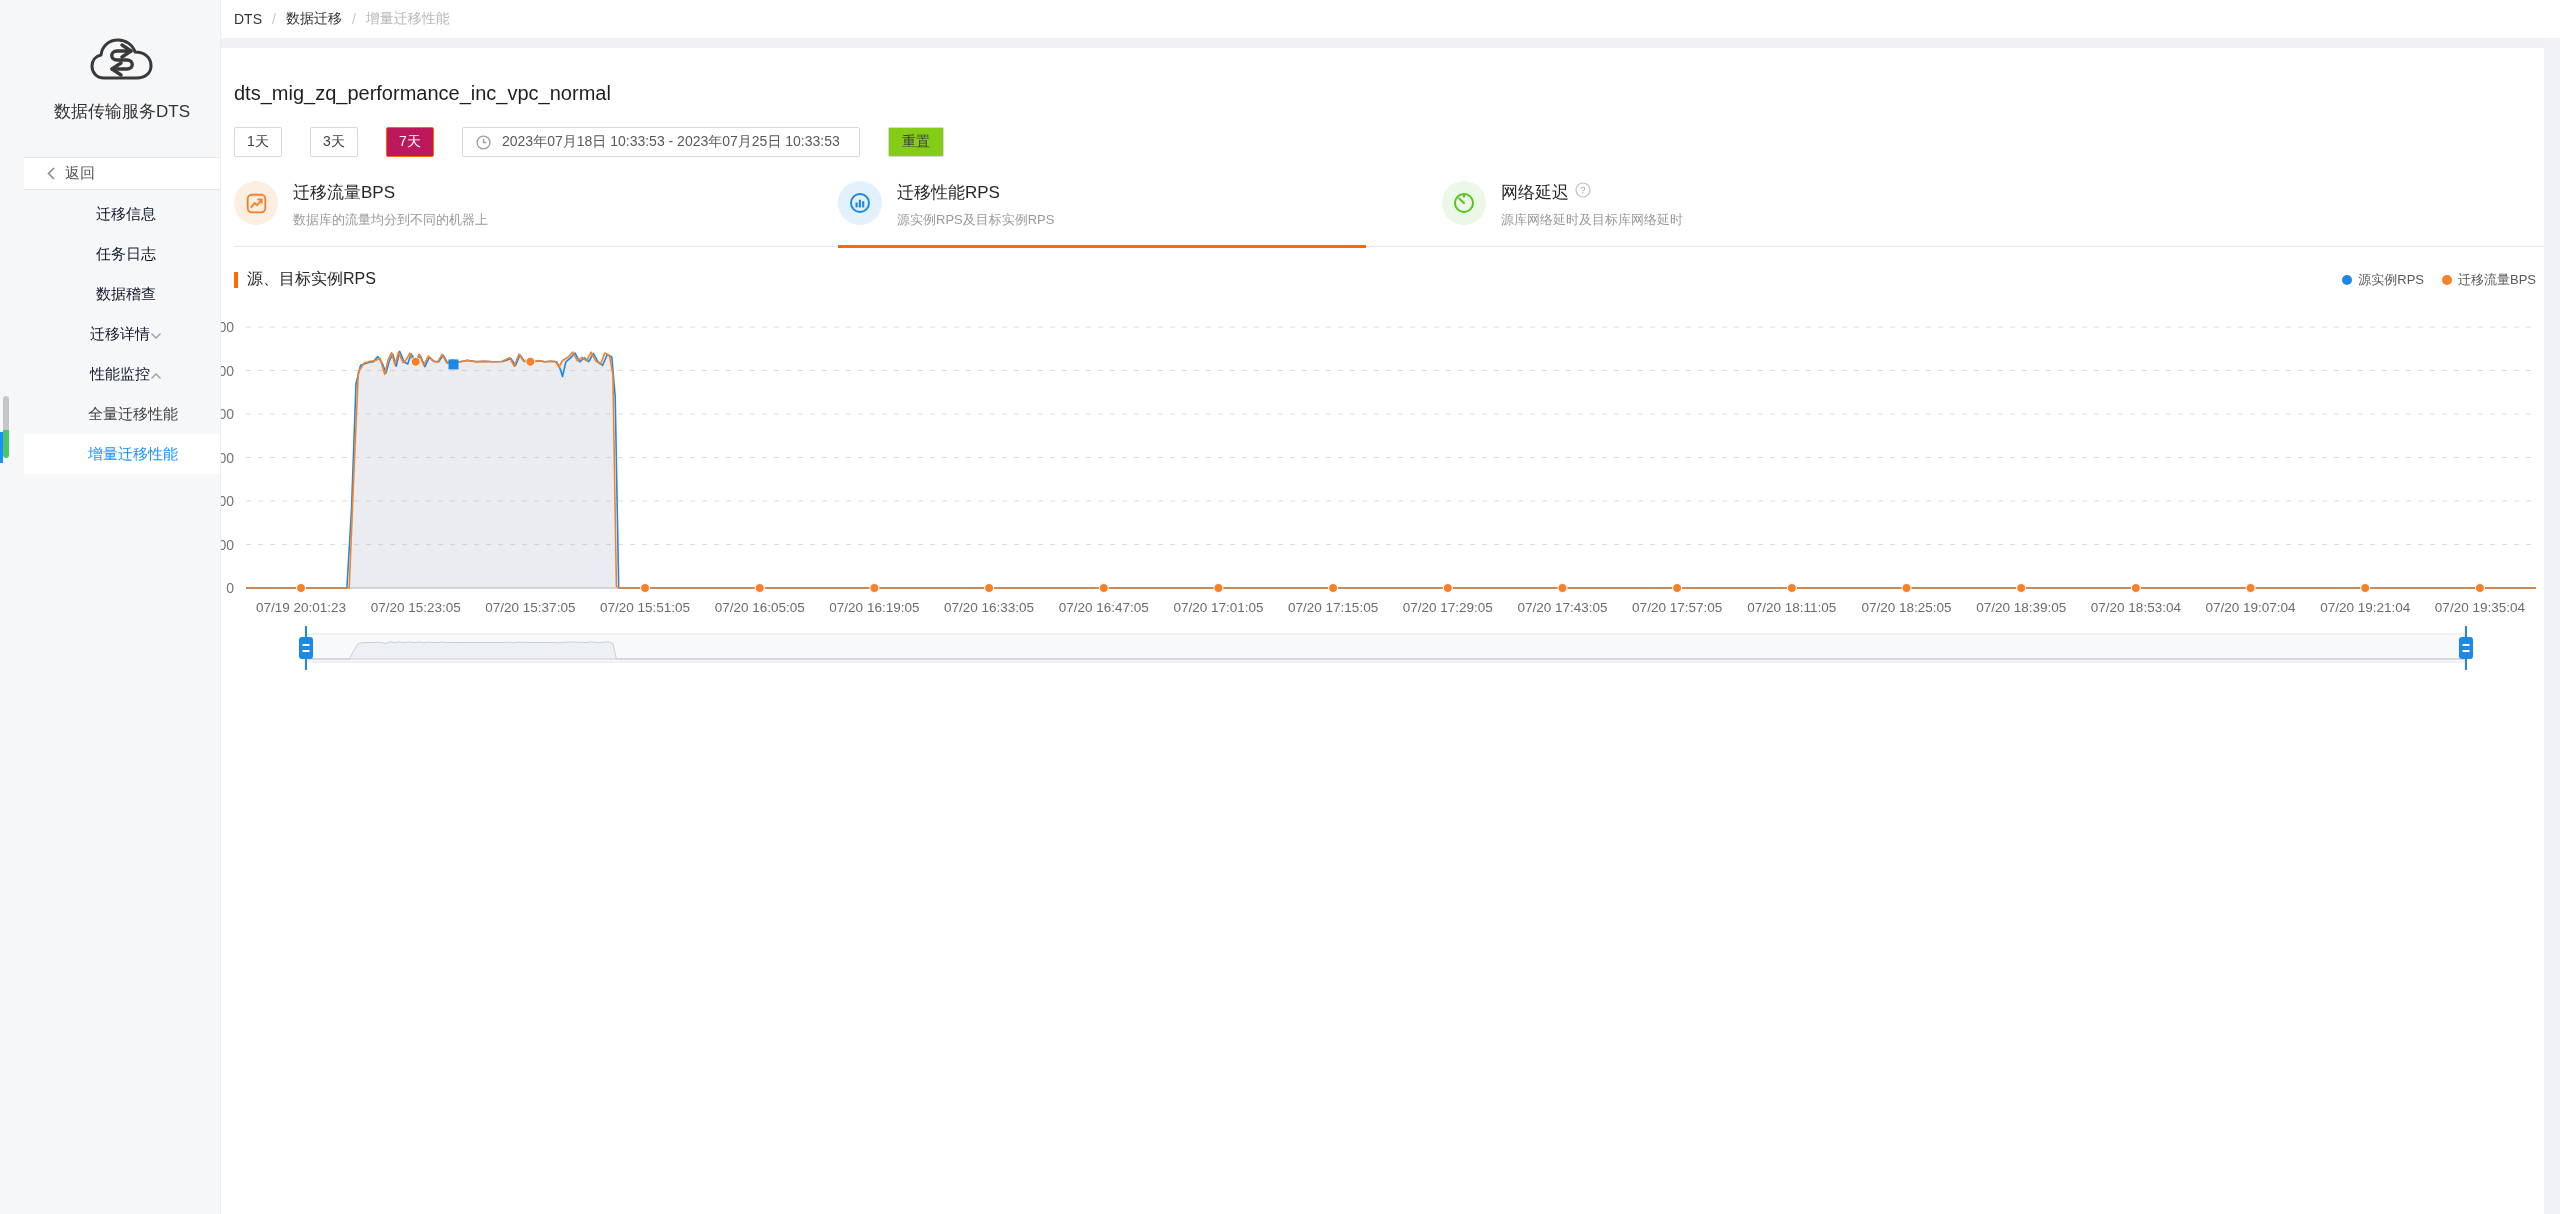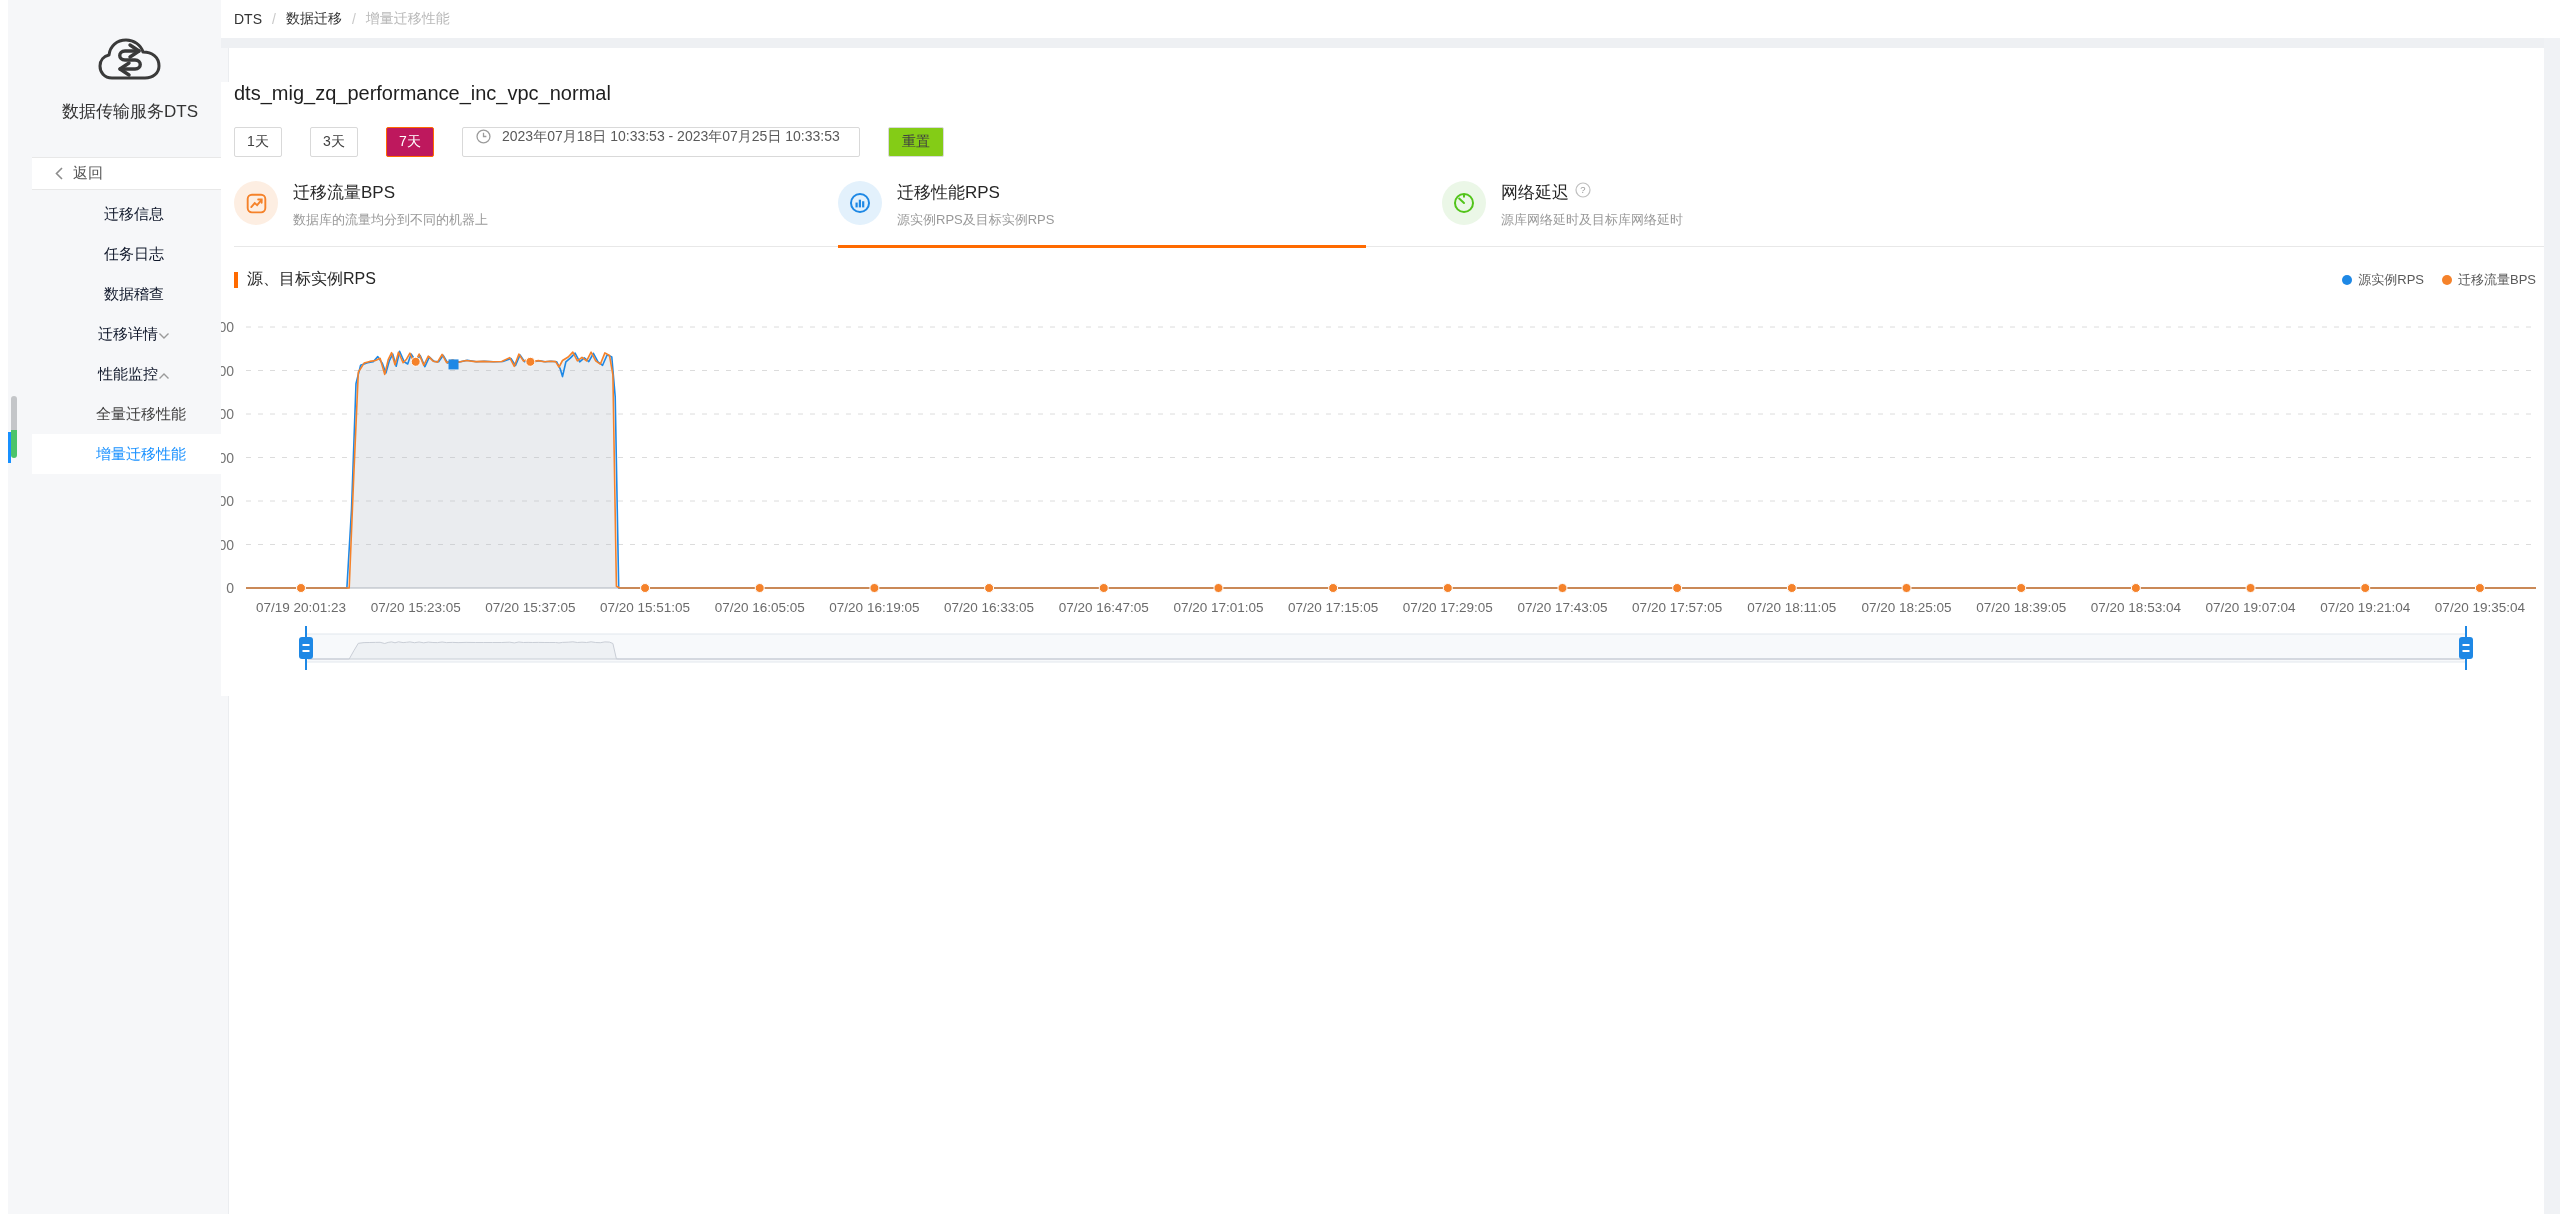--- a/index.html
+++ b/index.html
@@ -1,21 +1,21 @@
 <!DOCTYPE html>
 <html><head>
 <meta charset="utf-8">
 <style>
   * { margin:0; padding:0; box-sizing:border-box; }
   html,body { width:2560px; height:1214px; overflow:hidden; background:#fff;
     font-family:"Liberation Sans","DejaVu Sans",sans-serif; }
   .page { position:relative; width:2560px; height:1214px; }
 
   
-  .sidebar { position:absolute; left:8px; top:0; width:221px; height:100%;
+  .sidebar { position:absolute; left:0; top:0; width:221px; height:100%;
     background:#f6f7f9; border-right:1px solid #ebedf0;padding-left:24px; }
   .logo-wrap { padding-top:36px; text-align:center; }
   .logo-wrap svg { display:block; margin:0 auto; }
   .logo-text { font-size:17px; color:#333; margin-top:14px; }
   .back-row { margin-top:34px; height:33px; background:#fff;
     border-top:1px solid #e8e8e8; border-bottom:1px solid #e8e8e8;
     display:flex; align-items:center; padding-left:22px; gap:9px;
     font-size:15px; color:#555; cursor:pointer; }
   #side-menu { margin-top:4px; }
   .menu-item { height:40px; display:flex; align-items:center; justify-content:center;
@@ -41,21 +41,21 @@
   .content { background:#fff; padding-left:13px; margin-right:16px; position:relative; }
 
   .page-title { margin-top:34px; font-size:20px; font-weight:400; color:#1f1f1f; }
 
   .controls { margin-top:22px; display:flex; align-items:center; }
   .range-btn { width:48px; height:30px; border:1px solid #d9d9d9; background:#fff;
     border-radius:2px; font-size:14px; color:#404040; margin-right:28px;
     display:flex; align-items:center; justify-content:center; cursor:pointer; }
   .range-btn.active { background:#be185d; border-color:#FF6A00; color:#fff; }
   .date-range { height:30px; width:398px; border:1px solid #d9d9d9; border-radius:2px;
-    display:flex; align-items:flex-start; padding:0 12px; gap:10px;
+    display:flex; align-items:center; padding:0 12px; gap:10px;
     font-size:14px; color:#595959; cursor:pointer; }
   .reset-btn { margin-left:28px; width:56px; height:30px; border:1px solid #d9d9d9;
     background:#84cc16; border-radius:2px; font-size:14px; color:#404040;
     display:flex; align-items:center; justify-content:center; cursor:pointer; }
 
   .tabs { margin-top:24px; display:flex; border-bottom:1px solid #e8e8e8; }
   .tab { width:604px; position:relative; display:flex; gap:15px; padding-bottom:17px; cursor:pointer; }
   .tab .icon-circle { width:44px; height:44px; border-radius:50%;
     display:flex; align-items:center; justify-content:center; flex:0 0 44px; }
   .tab .tab-title { font-size:17px; color:#262626; display:flex; align-items:center; gap:6px; }

